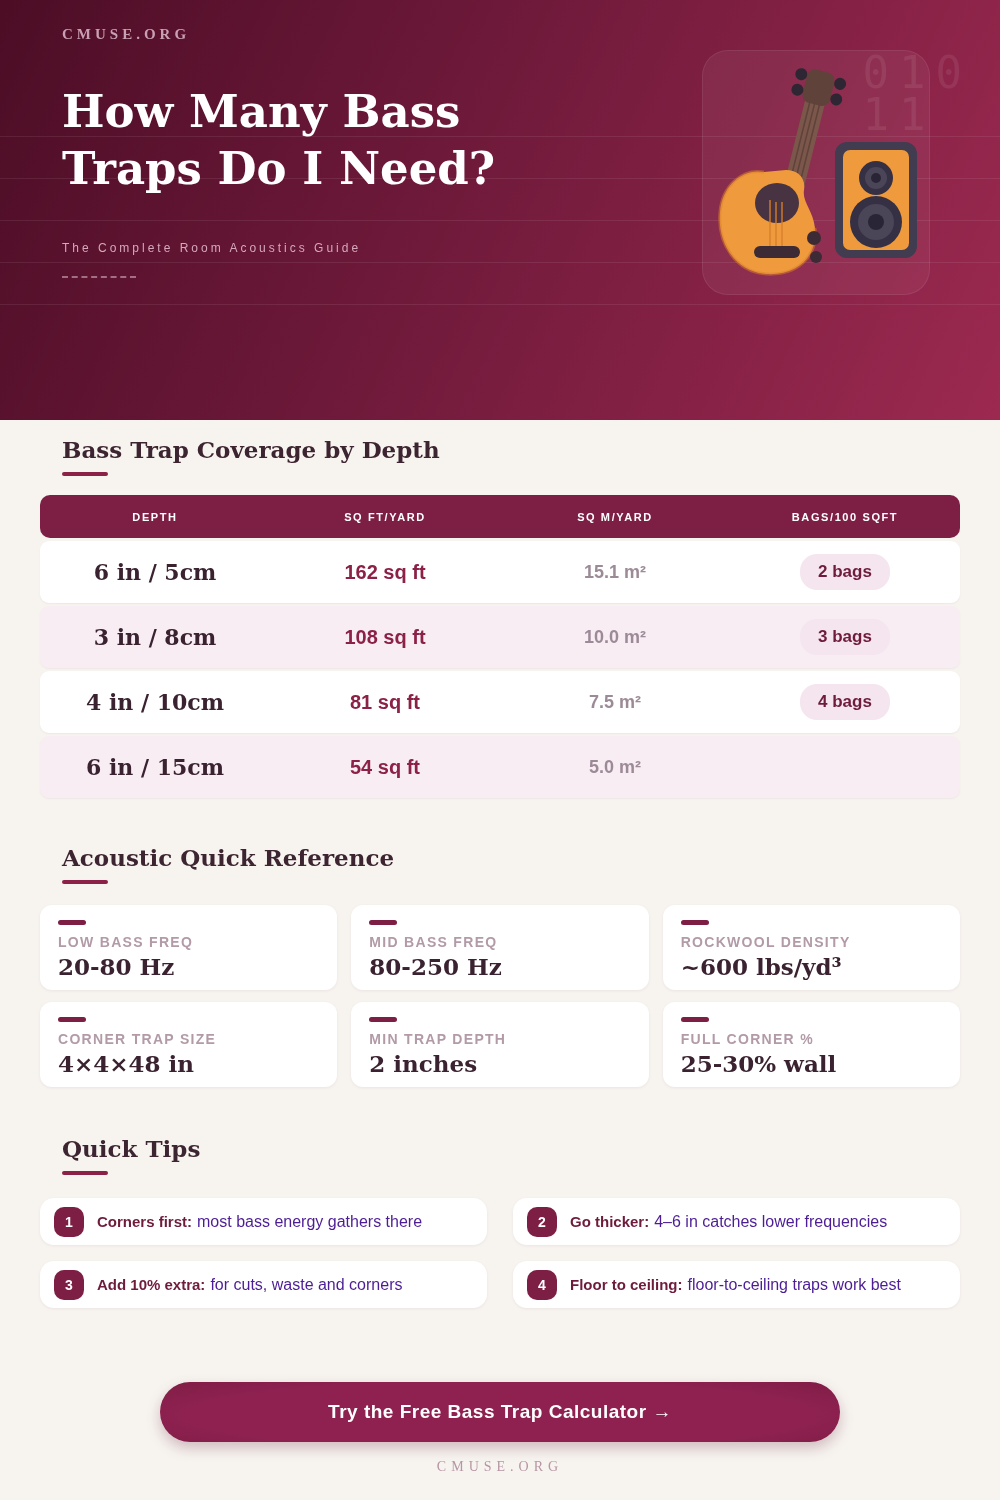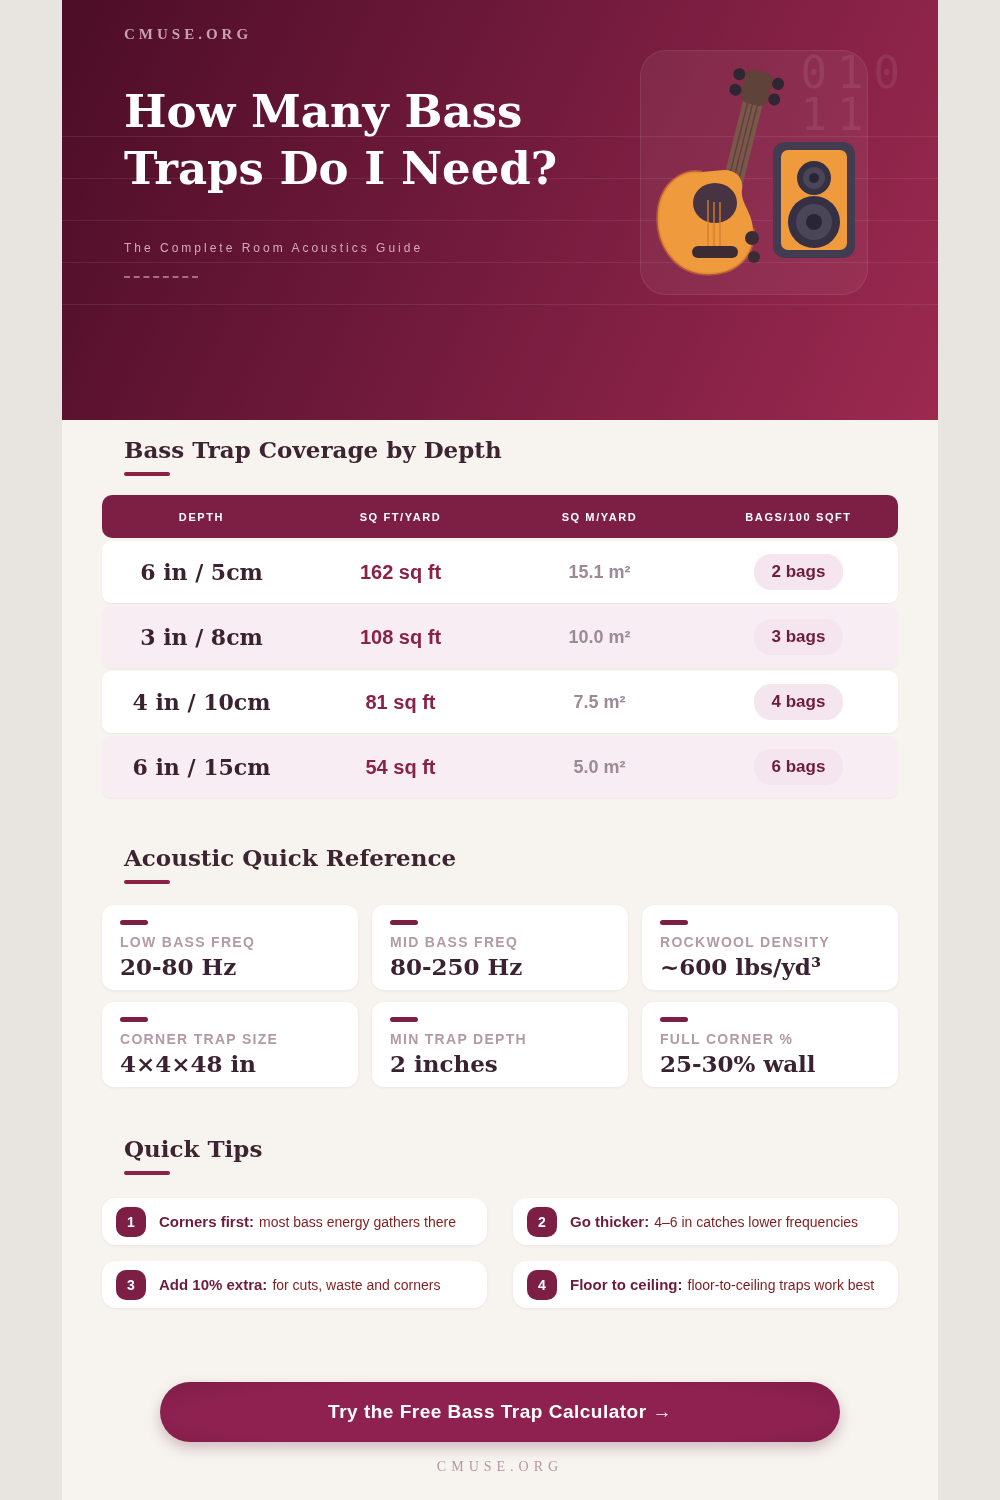--- a/index.html
+++ b/index.html
@@ -1,17 +1,17 @@
 <!DOCTYPE html>
 <html><head>
 <meta charset="utf-8">
 <style>
   * { margin:0; padding:0; box-sizing:border-box; }
   body { background:#e8e4e0; font-family:"Liberation Sans", sans-serif; }
-  .page { width:876px; height:1500px; margin:0 auto; background:#f7f4f0; position:relative; overflow:hidden; }
+  .page { width:1000px; height:1500px; margin:0 auto; background:#f7f4f0; position:relative; overflow:hidden; }
 
   
   .hero { position:relative; height:420px; background:linear-gradient(115deg,#4c0d25 0%,#6d1939 42%,#9c2950 100%); overflow:hidden; }
   .hero-lines { position:absolute; left:0; right:0; top:95px; height:230px;
     background:repeating-linear-gradient(180deg, transparent 0 41px, rgba(255,255,255,0.08) 41px 42px); pointer-events:none; }
   .logo { position:absolute; left:62px; top:26px; font-family:"Liberation Serif", serif; font-weight:bold;
     font-size:15px; letter-spacing:4px; color:#c9a0b3; }
   .hero-title { position:absolute; left:62px; top:84px; font-family:"DejaVu Serif","Liberation Serif",serif;
     font-weight:bold; font-size:45px; line-height:1.26; color:#ffffff; }
   .hero-sub { position:absolute; left:62px; top:241px; font-size:12px; letter-spacing:3px; color:#d7a8bc;text-align:center; }
@@ -55,21 +55,21 @@
     font-size:23px; color:#3a2230; }
 
   
   .tips-section { margin-top:48px; }
   .tips-grid { display:grid; grid-template-columns:1fr 1fr; gap:16px 26px; margin-top:23px; }
   .tip { display:flex; align-items:center; background:#ffffff; border-radius:14px; height:47px;
     padding:0 14px; box-shadow:0 1px 3px rgba(90,30,55,0.07); }
   .tip-badge { flex:0 0 auto; width:30px; height:30px; border-radius:10px; background:#7d1f44; color:#fff;
     font-weight:bold; font-size:14px; display:flex; align-items:center; justify-content:center; margin-right:13px; }
   .tip-lead { font-weight:bold; font-size:15px; color:#6e1b3c; margin-right:5px; white-space:nowrap; }
-  .tip-text { font-size:14px; color:#7f1d1d; white-space:nowrap; }
+  .tip-text { font-size:16px; color:#4c1d95; white-space:nowrap; }
 
   
   .cta { margin:74px auto 0; width:680px; height:60px; border-radius:30px; border:none; cursor:pointer;
     background:radial-gradient(130% 160% at 50% 55%, #8e2150 35%, #551028 100%);
     color:#ffffff; font-family:"Liberation Sans",sans-serif; font-weight:bold; font-size:19px; letter-spacing:0.5px;
     display:flex; align-items:center; justify-content:center; box-shadow:0 6px 14px rgba(90,20,45,0.25); }
   .footer { margin-top:17px; text-align:center; font-family:"Liberation Serif",serif; font-size:14px;
     letter-spacing:5px; color:#b795a5; }
 </style>
 </head>
@@ -160,21 +160,20 @@
         <div class="trow">
           <div class="td c-depth">4 in / 10cm</div>
           <div class="td c-sqft">81 sq ft</div>
           <div class="td c-sqm">7.5 m²</div>
           <div class="td"><span class="bag-pill">4 bags</span></div>
         </div>
         <div class="trow alt">
           <div class="td c-depth">6 in / 15cm</div>
           <div class="td c-sqft">54 sq ft</div>
           <div class="td c-sqm">5.0 m²</div>
-          <div class="td"><span class="bag-pill">6 bags</span></div>
         </div>
       </div>
     </div>
 
     <div class="ref-section">
       <div class="sec-title">Acoustic Quick Reference</div>
       <div class="sec-underline"></div>
 
       <div class="ref-grid">
         <div class="ref-card">

